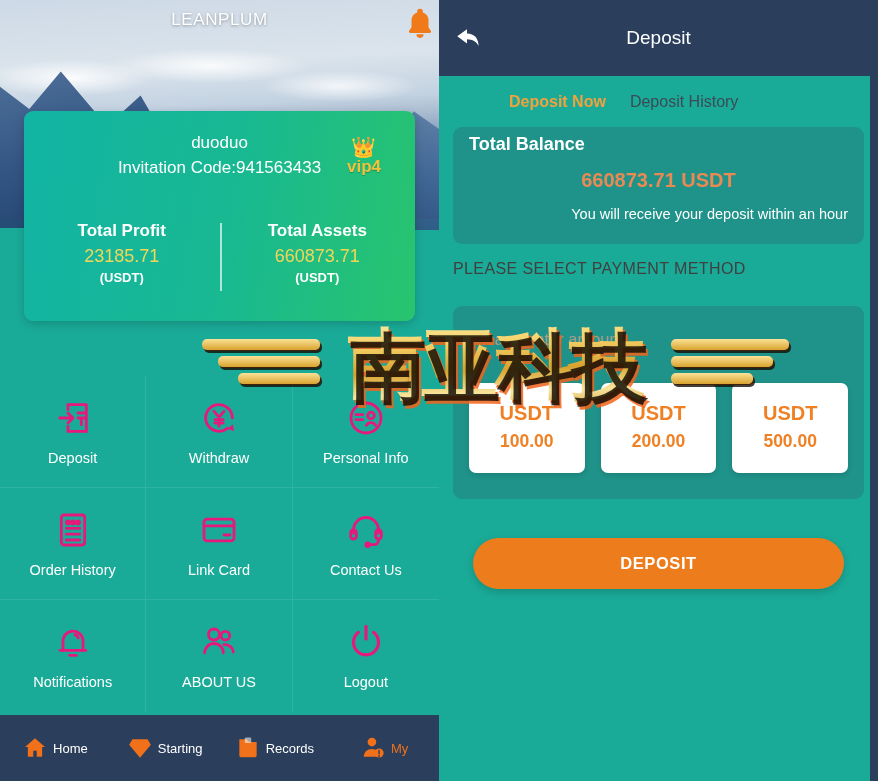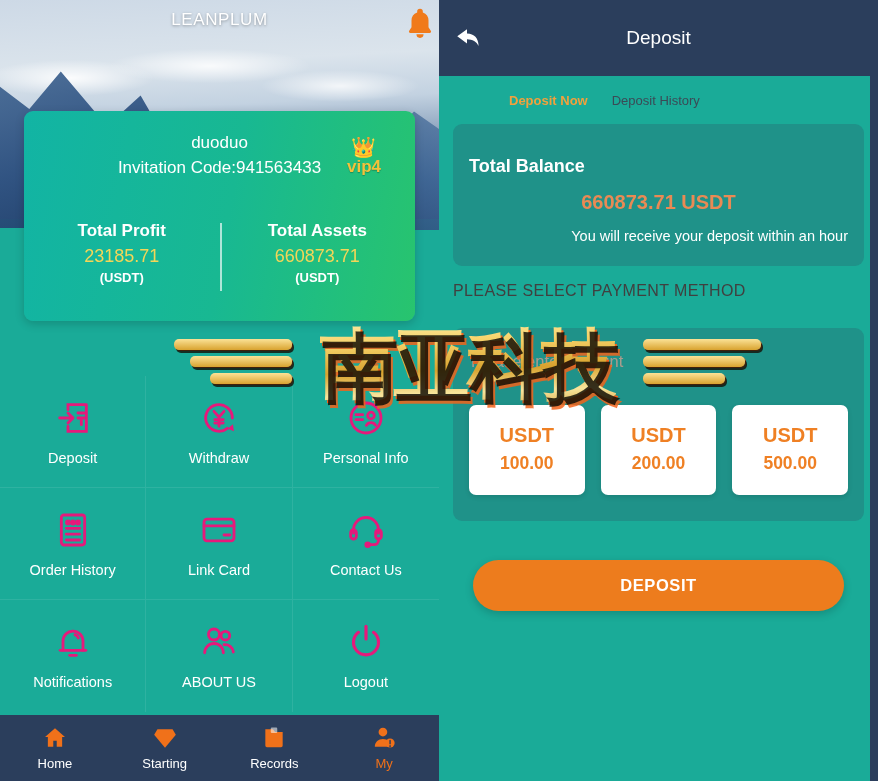--- a/index.html
+++ b/index.html
@@ -100,21 +100,21 @@
   .menu-cell:nth-child(n+7) { border-bottom: none; }
   .menu-icon { width: 40px; height: 40px; color: #e6197b; display: block; }
   .menu-label { color: #ffffff; font-size: 14.5px; }
 
   
   .bottom-nav {
     position: absolute; left: 0; bottom: 0; width: 439px; height: 66px;
     background: #2b3e5c; display: flex;
   }
   .nav-item {
-    flex: 1; display: flex; flex-direction: column; align-items: center;
+    flex: 1; display: flex; flex-direction: row; align-items: center;
     justify-content: center; gap: 5px; cursor: pointer;
   }
   .nav-icon { width: 26px; height: 26px; color: #f0711a; display: block; }
   .nav-label { font-size: 13px; color: #ffffff; }
   .nav-item.active .nav-label { color: #f0711a; }
 
   
   .right-panel {
     position: relative; width: 439px; height: 781px; background: #1aab98; overflow: hidden;
   }
@@ -124,26 +124,26 @@
   }
   .back-btn {
     position: absolute; left: 14px; top: 50%; transform: translateY(-50%);
     width: 32px; height: 32px; color: #fff; cursor: pointer;
   }
   .topbar-title { color: #fff; font-size: 19px; }
   .tabs {
     display: flex; align-items: center; gap: 24px;
     padding: 17px 0 14px 70px;
   }
-  .tab { font-size: 13px; color: #3b4a56; cursor: pointer; }
+  .tab { font-size: 16px; color: #3b4a56; cursor: pointer; }
   .tab.active { color: #f2a13c; font-weight: bold; }
 
   .balance-card {
     margin: 2px 14px 0 14px; background: #1f9289;
-    border-radius: 9px; padding: 32px 16px 22px 16px;
+    border-radius: 9px; padding: 7px 16px 22px 16px;
   }
   .balance-title { color: #fff; font-weight: bold; font-size: 18px; }
   .balance-value {
     color: #e98a54; font-weight: bold; font-size: 20px;
     text-align: center; margin-top: 14px;
   }
   .balance-note {
     color: #fff; font-size: 14.5px; text-align: right; margin-top: 14px;
   }
 
@@ -174,21 +174,21 @@
   .deposit-btn {
     display: block; margin: 39px 34px 0 34px; width: calc(100% - 68px);
     background: #ed7c1d; color: #fff; border: none; border-radius: 26px;
     padding: 16px 0; font-size: 16.5px; font-weight: bold; letter-spacing: .6px;
     font-family: "Liberation Sans", sans-serif; cursor: pointer;
     box-shadow: 0 3px 8px rgba(0,0,0,.18);
   }
 
   
   .watermark {
-    position: absolute; left: 180px; top: 315px; width: 575px; height: 100px;
+    position: absolute; left: 208px; top: 315px; width: 575px; height: 100px;
     pointer-events: none; z-index: 40; text-decoration: underline;
   }
   .wm-text {
     position: absolute; left: 50%; top: 50%; transform: translate(-50%,-50%);
     font-family: "DejaVu Sans", sans-serif; font-weight: bold;
     font-size: 76px; letter-spacing: -2px; white-space: nowrap;
     background: linear-gradient(178deg, #fff0b4 2%, #f6d36a 28%, #d8a22e 54%, #f8e49b 74%, #c98e22 100%);
     -webkit-background-clip: text; background-clip: text; color: transparent;
     text-shadow: 3px 5px 0 rgba(20,15,6,.85);
     filter: drop-shadow(2px 3px 0 #f2631a);

